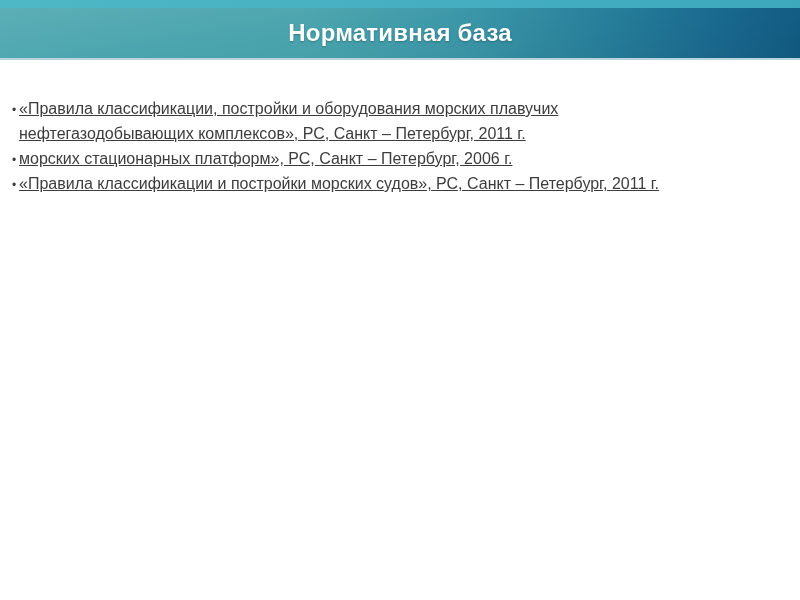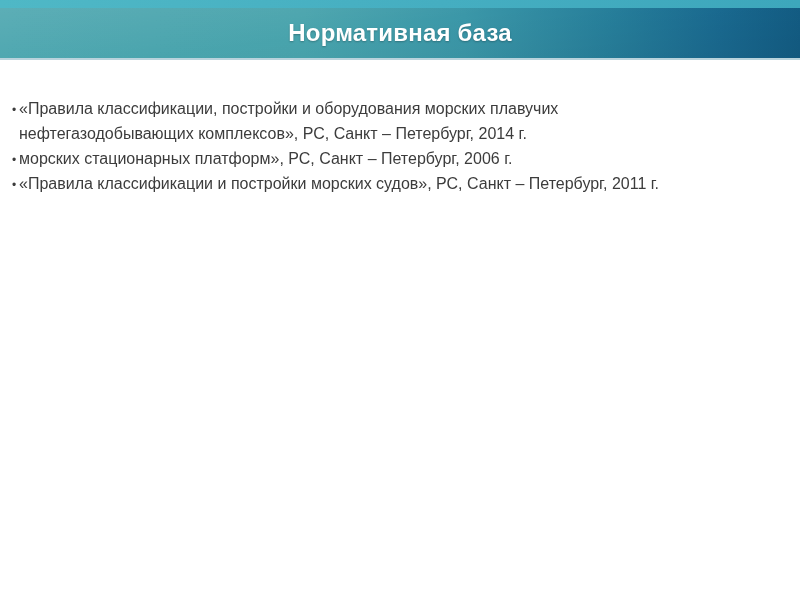--- a/index.html
+++ b/index.html
@@ -69,20 +69,21 @@
   }
   .marker {
     position: absolute;
     left: 0;
     top: 2px;
     font-size: 12px;
     color: #3c3c3c;
   }
   .line {
     display: block;
+    text-decoration: underline;
   }
   
   .page-number {
     position: absolute;
     top: 570px;
     right: 15px;
     font-size: 14px;
     font-weight: bold;
     color: #36808f;
   }
@@ -99,21 +100,21 @@
       <h1 class="slide-title">Нормативная база</h1>
     </div>
   </header>
 
   <main class="content">
     <ul class="ref-list">
 
       <li>
         <span class="marker">•</span>
         <span class="line">«Правила классификации, постройки и оборудования морских плавучих</span>
-        <span class="line">нефтегазодобывающих комплексов», РС, Санкт – Петербург, 2014 г.</span>
+        <span class="line">нефтегазодобывающих комплексов», РС, Санкт – Петербург, 2011 г.</span>
       </li>
 
       <li>
         <span class="marker">•</span>
         <span class="line">морских стационарных платформ», РС, Санкт – Петербург, 2006 г.</span>
       </li>
 
       <li>
         <span class="marker">•</span>
         <span class="line">«Правила классификации и постройки морских судов», РС, Санкт – Петербург, 2011 г.</span>

